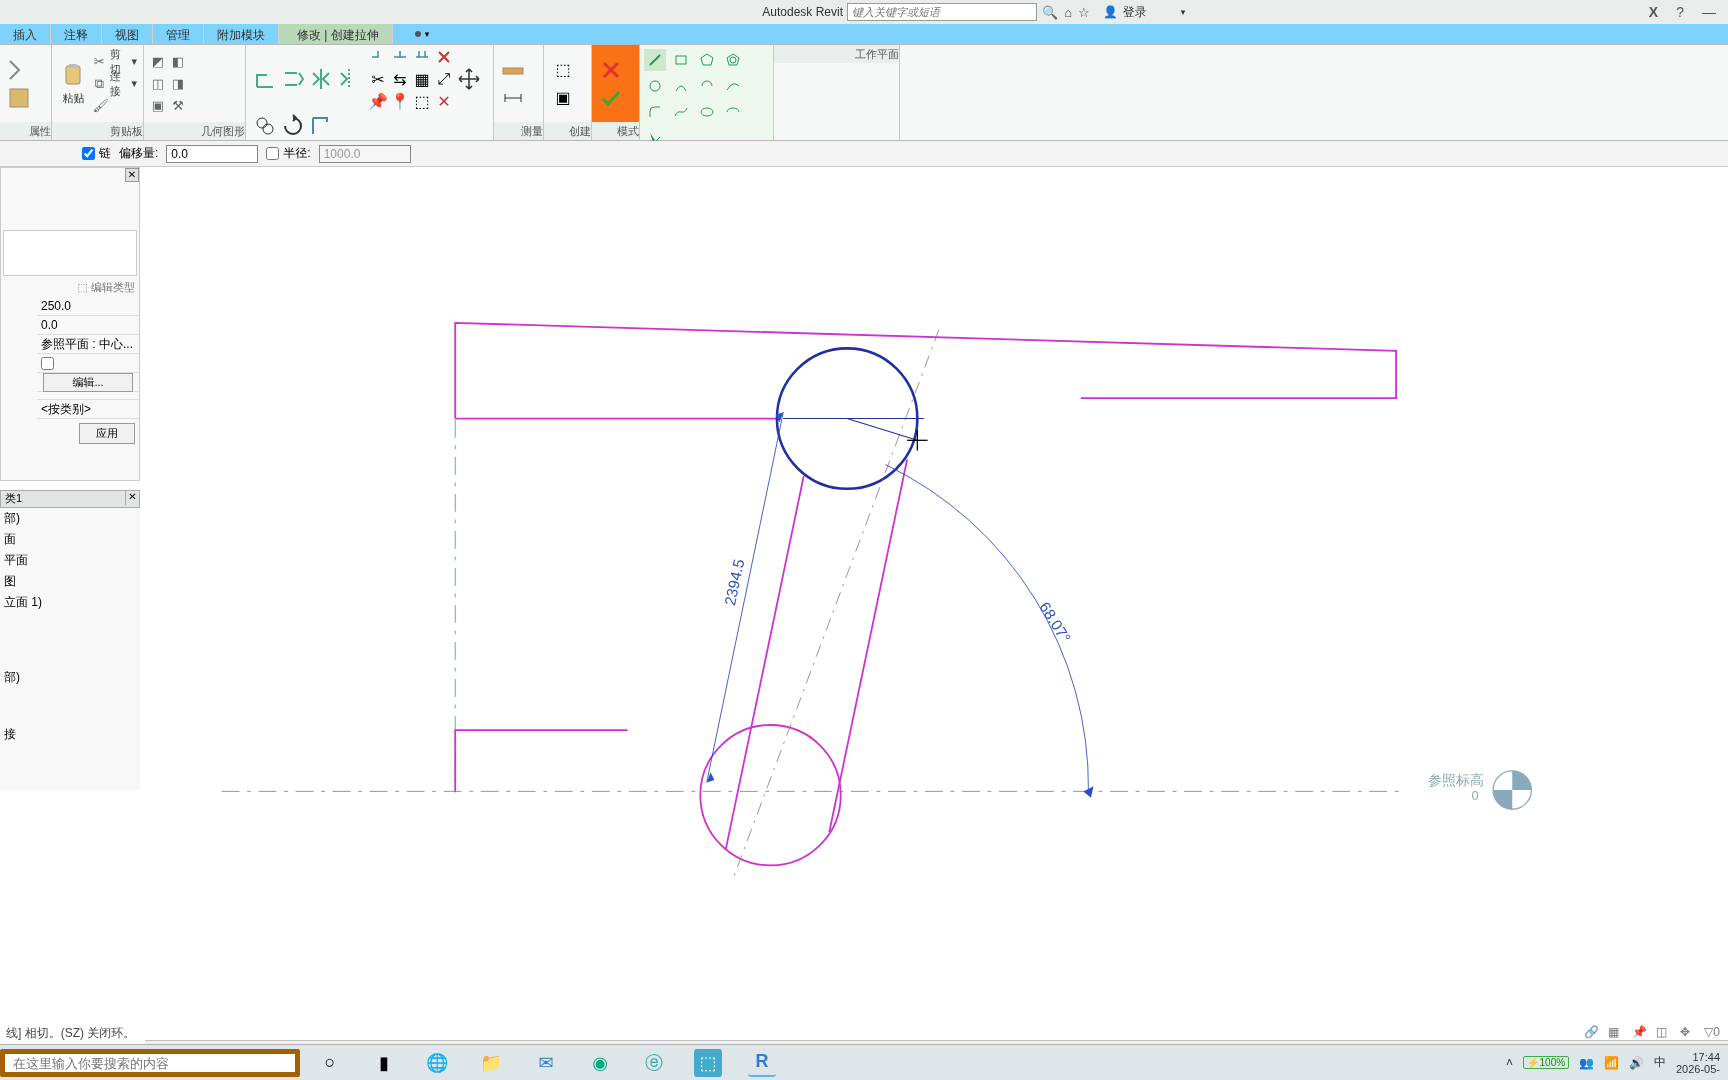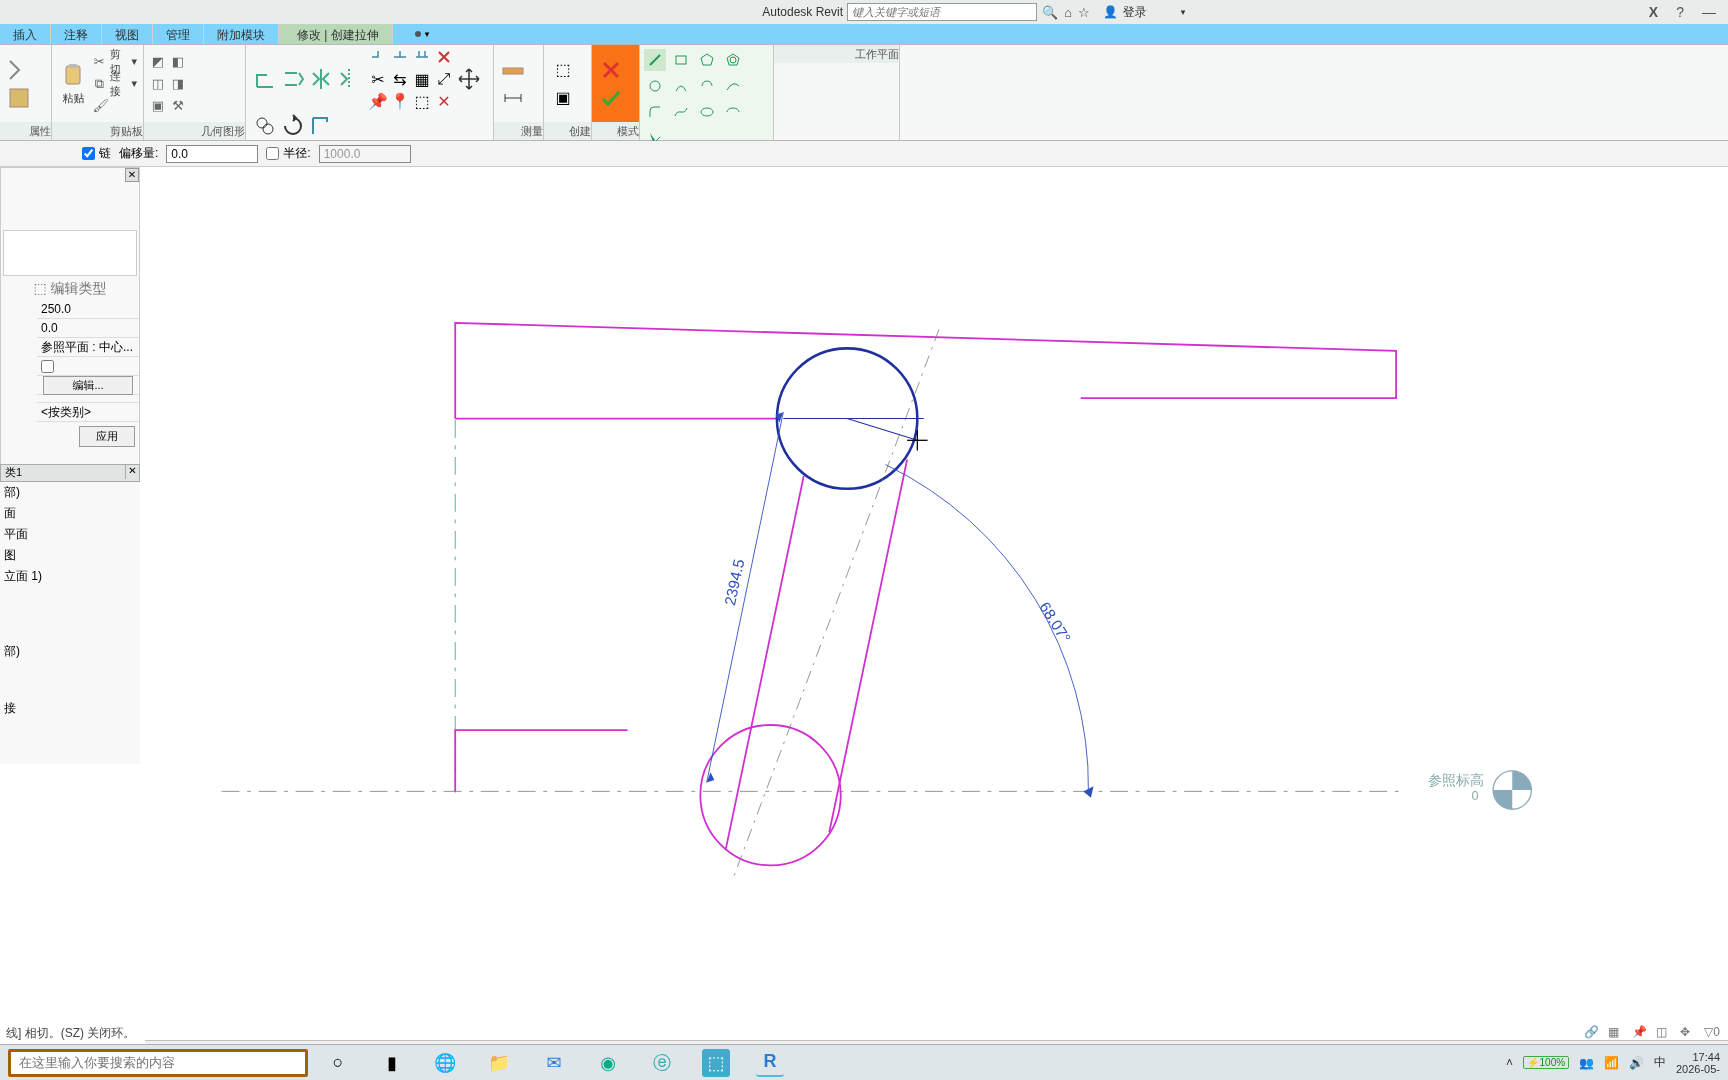--- a/index.html
+++ b/index.html
@@ -63,21 +63,21 @@
 .viewbar .vicon { width:16px; height:16px; display:inline-flex; align-items:center; justify-content:center; cursor:pointer; }
 .scrollthumb { position:absolute; right:460px; width:60px; height:12px; background:#c8c8c8; border:1px solid #999; top:5px; }
 
 
 .statusbar { position:absolute; bottom:36px; left:0; right:0; height:22px; font-size:12px; color:#444; padding-left:6px; display:flex; align-items:center; }
 .statusright { position:absolute; right:6px; display:flex; gap:6px; align-items:center; }
 .statusright .sic { width:18px; height:16px; font-size:12px; color:#777; cursor:pointer; }
 
 
 .taskbar { position:absolute; left:0; right:0; bottom:0; height:36px; background:#dfe6ea; display:flex; align-items:center; border-top:1px solid #b0b0b0; }
-.taskbar .searchbox { margin-left:8px; width:300px; height:28px; border:3px solid #a16207; background:#fff; border-radius:2px; }
+.taskbar .searchbox { width:300px; height:28px; border:5px solid #a16207; background:#fff; border-radius:2px; }
 .taskbar .searchbox input { width:100%; height:100%; border:none; padding:0 8px; font-size:13px; outline:none; }
 .taskbar .tcenter { display:flex; gap:26px; margin-left:16px; align-items:center; }
 .taskbar .ticon { width:28px; height:28px; display:flex; align-items:center; justify-content:center; font-size:18px; border-radius:3px; cursor:pointer; }
 .taskbar .tray { position:absolute; right:8px; display:flex; align-items:center; gap:10px; font-size:12px; color:#333; }
 .taskbar .tray .clock { text-align:right; font-size:11px; line-height:12px; }
 .zoom { border:1px solid #4a4; color:#090; font-size:10px; padding:0 3px; border-radius:2px; }
 
 
 svg.ic16 { width:16px; height:16px; }
 svg.ic24 { width:24px; height:24px; }
@@ -415,40 +415,40 @@
       <input type="checkbox" style="">
       <span>半径:</span>
     </label>
   <input type="text" style="width: 92px; color: rgb(153, 153, 153); background: rgb(245, 245, 245);" disabled="" value="1000.0">
 </div>
 
 <div class="leftpanel" style="top:167px;height:314px;border:1px solid #ccc">
   <div class="closex">✕</div>
   <div style="height:60px"></div>
   <div style="height:46px;background:#fff;border:1px solid #ccc;margin:2px"></div>
-  <div style="display:flex;justify-content:center;padding:2px 4px;font-size:14px;color:#777">
+  <div style="display:flex;justify-content:flex-end;padding:2px 4px;font-size:11px;color:#777">
     <span>⬚ <span>编辑类型</span></span>
   </div>
   <div class="propgrid">
     <div class="row">250.0</div>
     <div class="row">0.0</div>
     <div class="row">参照平面 : 中心...</div>
     <div class="row">
         <input type="checkbox" style="margin-left: 0px;">
       </div>
     <div class="row" style="padding:0">
         <button class="editbtn">编辑...</button>
       </div>
     <div class="row" style="height:8px"></div>
     <div class="row">&lt;按类别&gt;</div>
   </div>
   <button class="applybtn">应用</button>
 </div>
 
-<div class="leftpanel" style="top:464px;height:300px">
+<div class="leftpanel" style="top:490px;height:300px">
   <div class="browserhead">
     <span>类1</span>
     <span class="x">✕</span>
   </div>
   <div class="browsertree">
     <div class="item">部)</div>
     <div class="item">面</div>
     <div class="item">平面</div>
     <div class="item">图</div>
     <div class="item">立面 1)</div>

